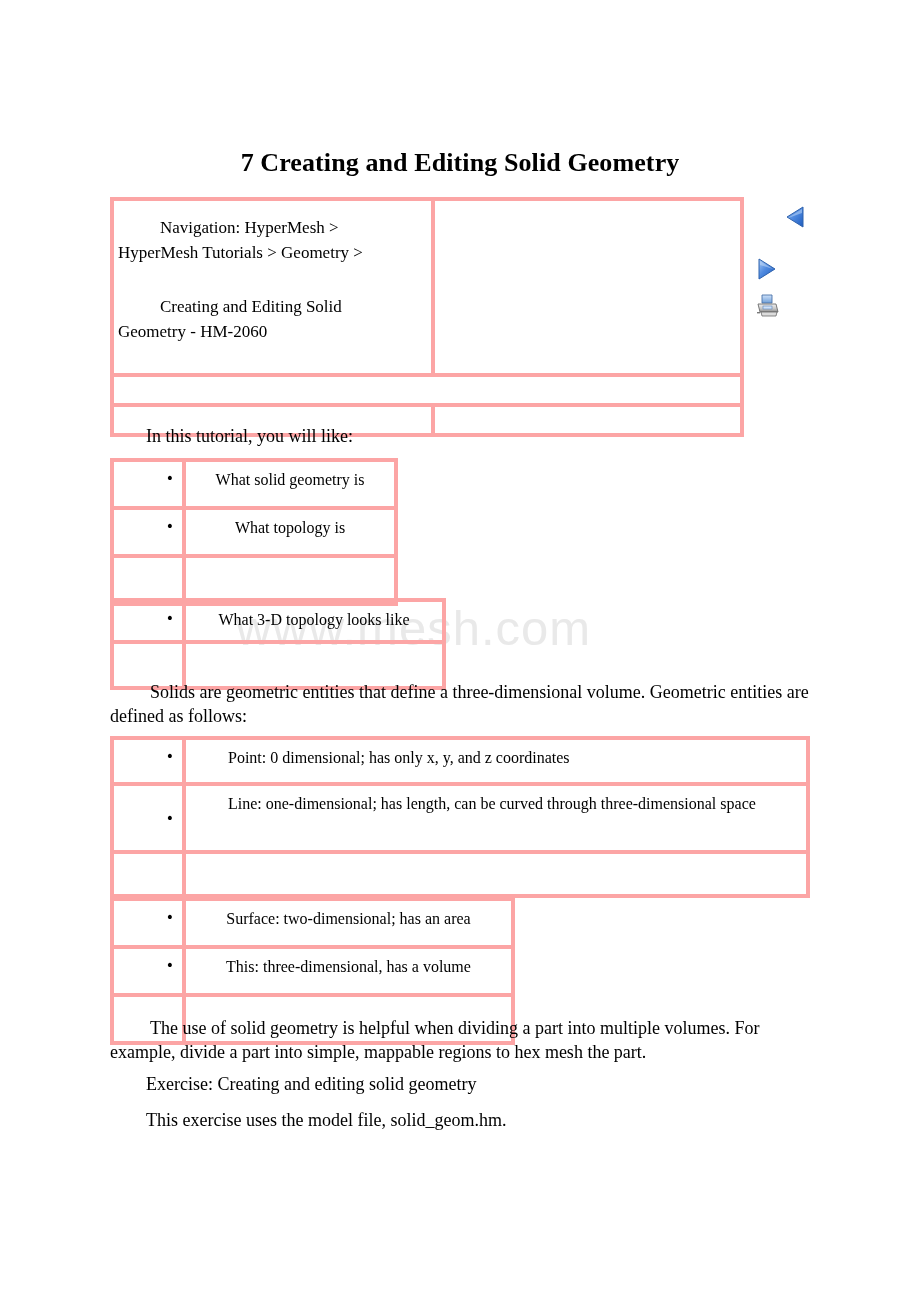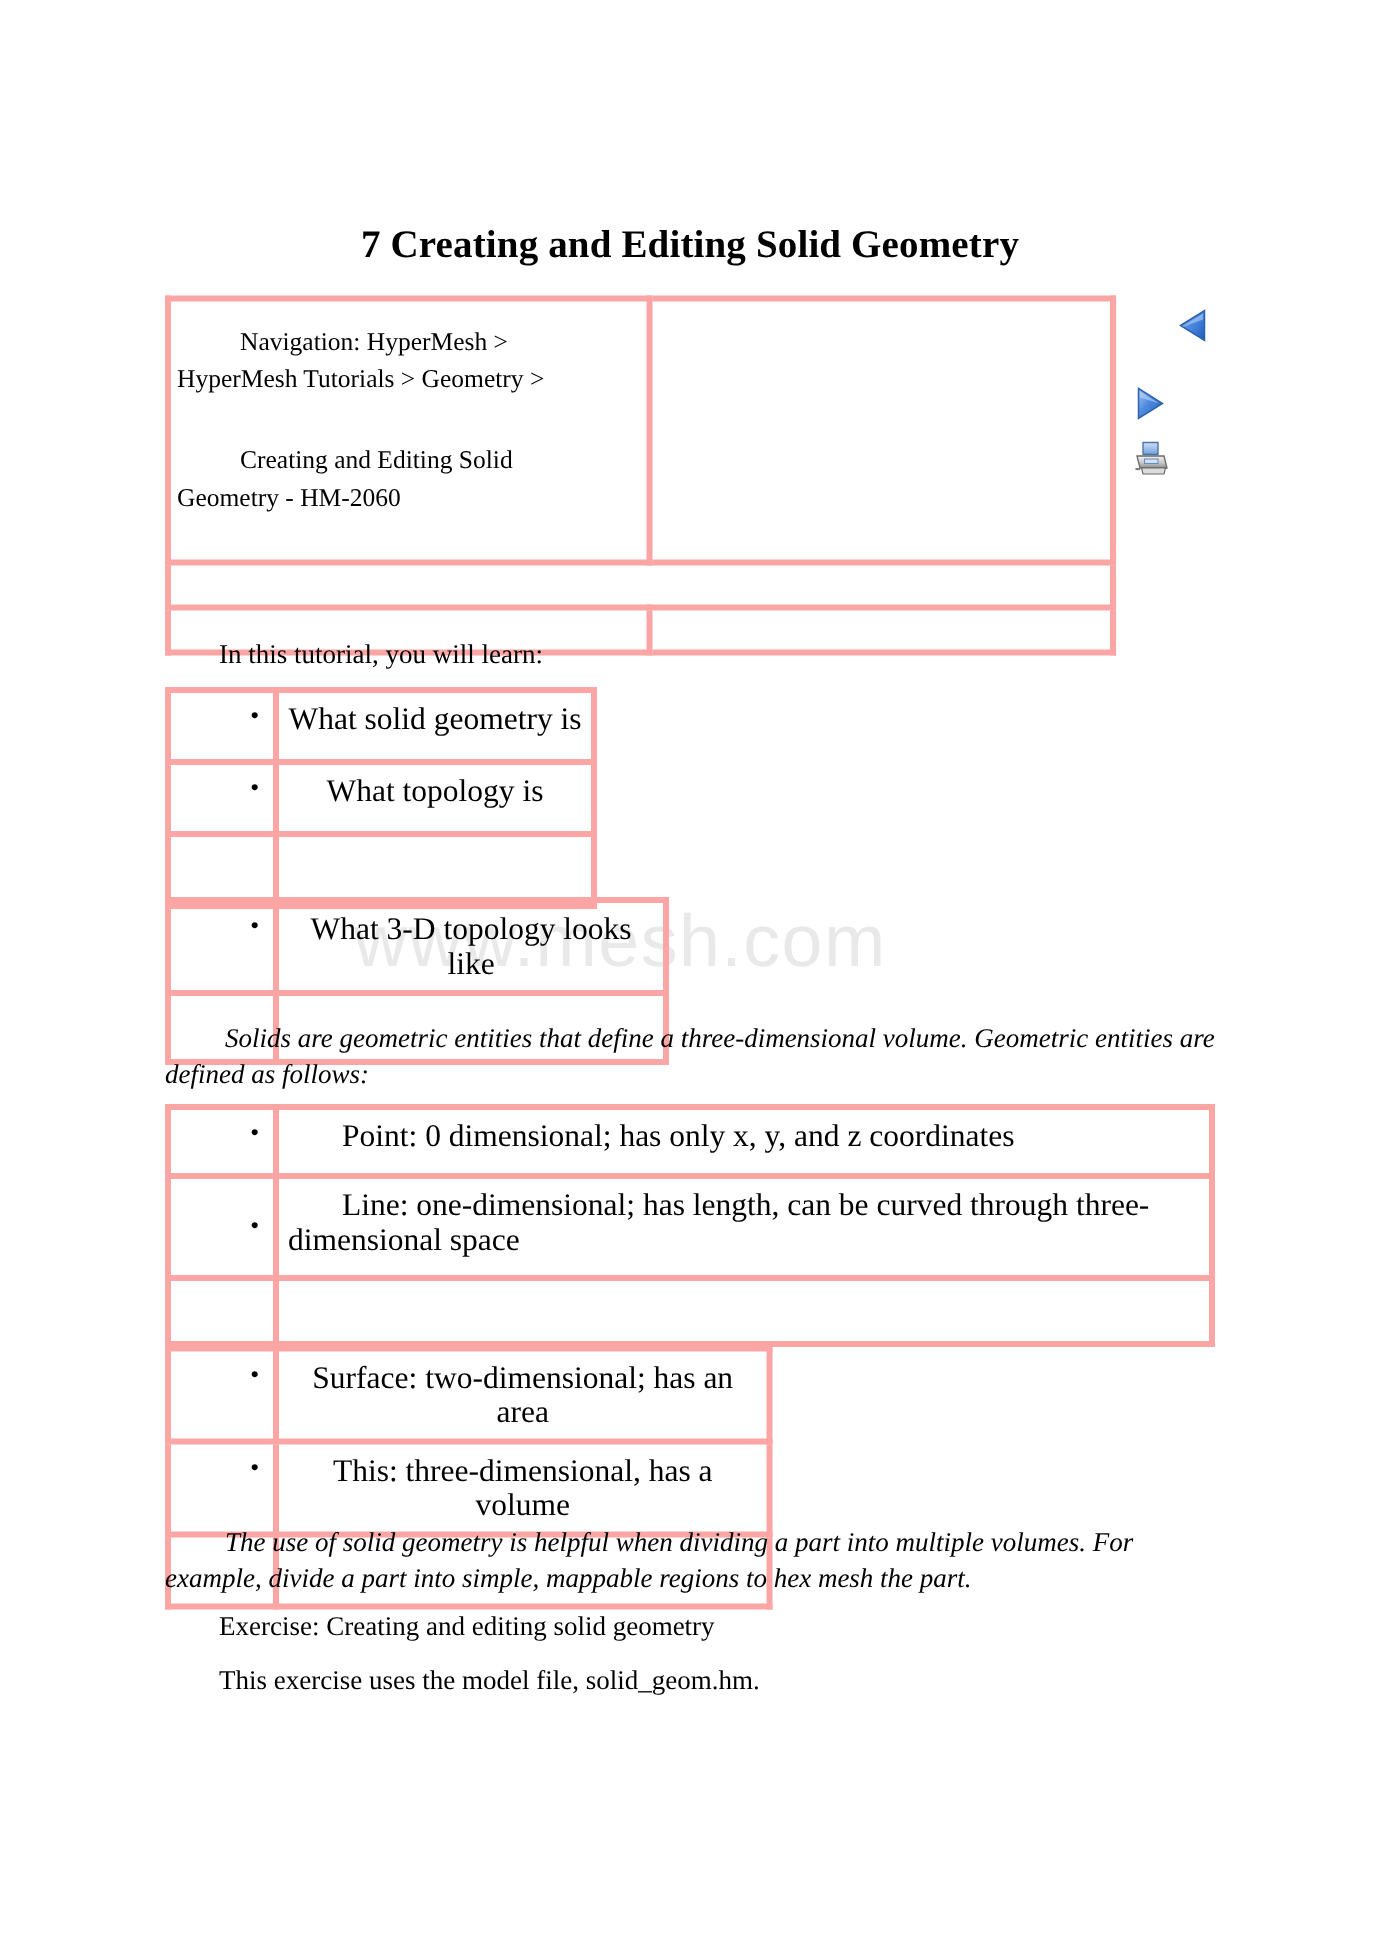--- a/index.html
+++ b/index.html
@@ -87,21 +87,21 @@
   
   .blt-tbl td.blt-col {
     width: 60px;
     text-align: right;
     padding: 6px 8px 6px 0;
     font-size: 16px;
     line-height: 20px;
   }
   .blt-tbl td.blt-txt {
     padding: 6px 6px 6px 6px;
-    font-size: 21px;
+    font-size: 16px;
     line-height: 23px;
   }
   .blt-tbl td.blt-empty { height: 26px; }
 
   .center-txt { text-align: center; }
   .left-txt   { text-align: left; text-indent: 36px; }
 
   .tbl-learn  { position: absolute; left: 110px; top: 458px;  width: 288px; z-index: 2; }
   .tbl-3d     { position: absolute; left: 110px; top: 598px;  width: 336px; z-index: 2; }
   .tbl-ptline { position: absolute; left: 110px; top: 736px;  width: 700px; z-index: 2; }
@@ -114,21 +114,21 @@
   .tbl-ptline td.blt-txt { height: 30px; }
   .tbl-ptline td.blt-empty { height: 28px; }
 
   
   .para {
     position: absolute;
     font-size: 18px;
     line-height: 24px;
     z-index: 2;
   }
-  .para.indent { text-indent: 40px; font-style: italic; }
+  .para.indent { text-indent: 40px; }
 
   .p-intro   { left: 110px; top: 424px;  width: 700px; text-indent: 36px;}
   .p-solids  { left: 110px; top: 680px;  width: 700px; }
   .p-use     { left: 110px; top: 1016px; width: 706px; }
   .p-exer    { left: 110px; top: 1072px; width: 700px; text-indent: 36px;}
   .p-file    { left: 110px; top: 1108px; width: 700px; text-indent: 36px;}
 
   .bullet-dot { font-family: "DejaVu Sans", sans-serif; font-size: 14px; }
 </style>
 </head>
@@ -208,21 +208,21 @@
     <tr>
       <td class="spacer-td" colspan="2"></td>
     </tr>
     <tr>
       <td class="spacer-td"></td>
       <td class="spacer-td"></td>
     </tr>
   </tbody>
     </table>
 
-  <div class="para p-intro">In this tutorial, you will learn:</div>
+  <div class="para p-intro">In this tutorial, you will like:</div>
 
   <table class="doc-tbl blt-tbl tbl-learn">
     <tbody>
         <tr>
       <td class="blt-col">
         <span class="bullet-dot">•</span>
       </td>
       <td class="blt-txt center-txt">What solid geometry is</td>
     </tr>
     <tr>

